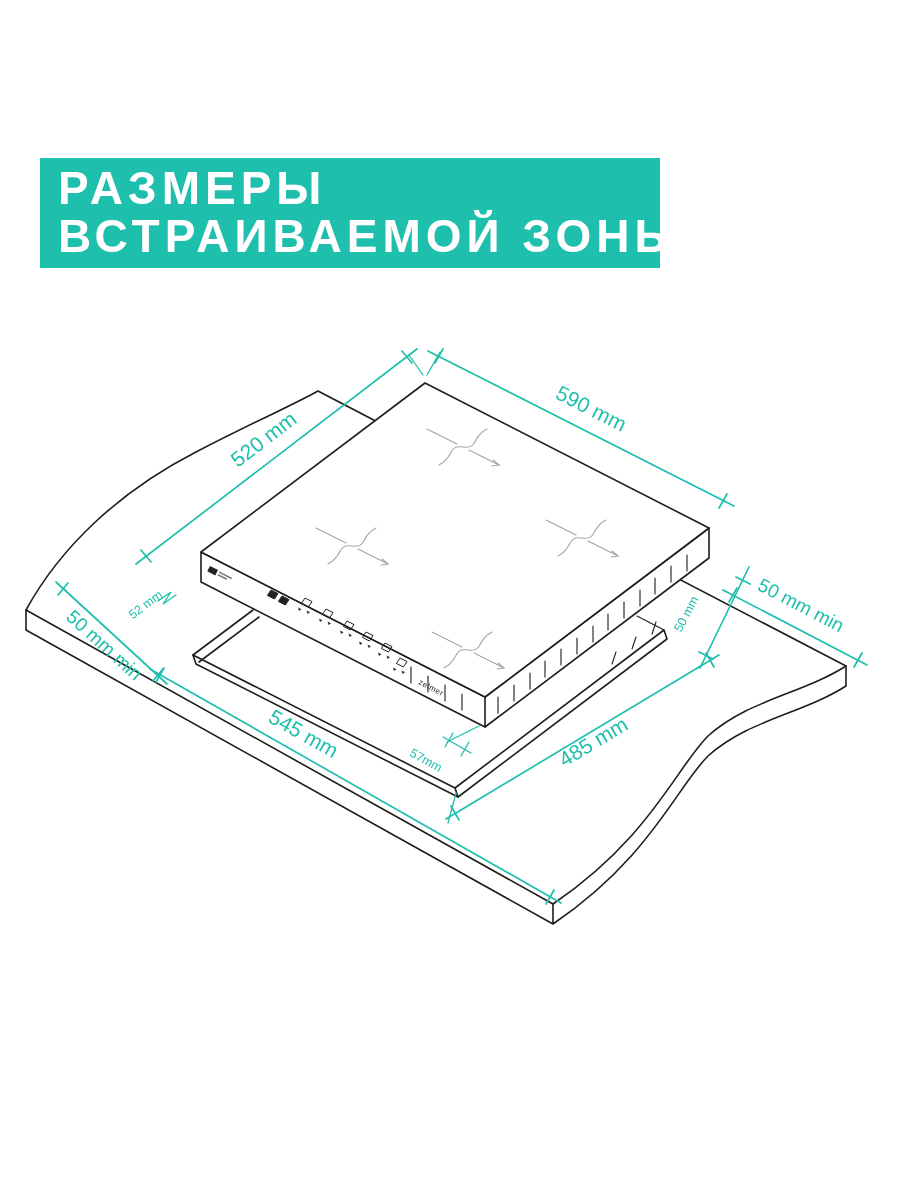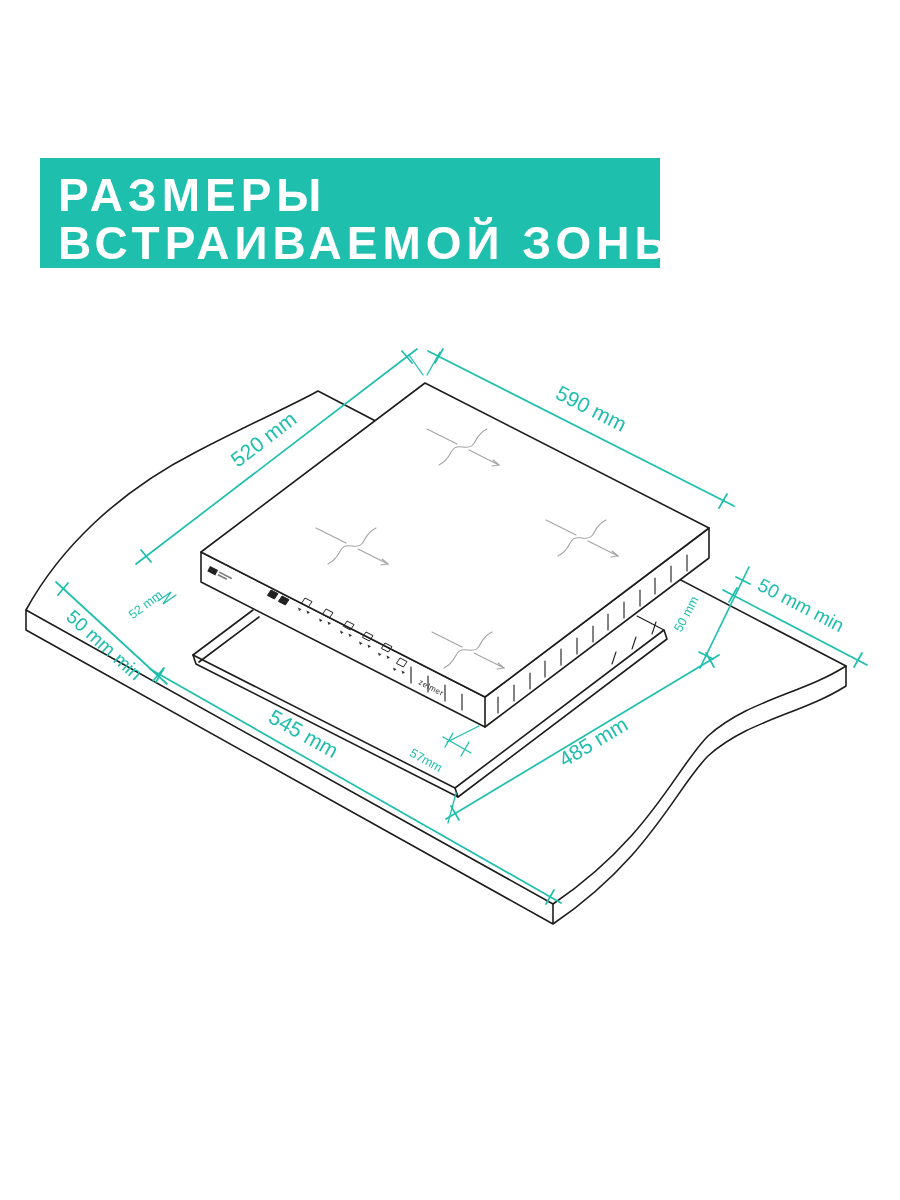--- a/index.html
+++ b/index.html
@@ -3,21 +3,21 @@
 <meta charset="utf-8">
 <style>
   html,body{margin:0;padding:0;}
   body{
     width:900px;height:1200px;position:relative;background:#ffffff;
     font-family:"Liberation Sans",sans-serif;overflow:hidden;
   }
   .banner{
     position:absolute;left:40px;top:158px;width:620px;height:110px;
     background:#1ebfad;color:#ffffff;box-sizing:border-box;
-    padding:13px 0 0 18px;font-weight:700;font-size:46px;letter-spacing:5px;
+    padding:6px 0 0 18px;font-weight:700;font-size:46px;letter-spacing:5px;
   }
   .banner-line{height:48px;display:flex;align-items:center;white-space:nowrap;}
   svg{position:absolute;left:0;top:0;}
   .blk{stroke:#1d1d1b;fill:none;stroke-width:1.6;stroke-linejoin:round;stroke-linecap:round;}
   .blk-thin{stroke:#1d1d1b;fill:none;stroke-width:1.1;stroke-linecap:round;}
   .face{fill:#ffffff;stroke:#1d1d1b;stroke-width:1.6;stroke-linejoin:round;}
   .zone{stroke:#a3a3a3;fill:none;stroke-width:1.1;stroke-linecap:round;}
   .dim{stroke:#1ebfad;fill:none;stroke-width:1.7;stroke-linecap:round;}
   .dim-thin{stroke:#1ebfad;fill:none;stroke-width:1.3;stroke-linecap:round;}
   text.dlabel{fill:#1ebfad;font-size:21px;text-anchor:middle;font-family:"Liberation Sans",sans-serif;}

